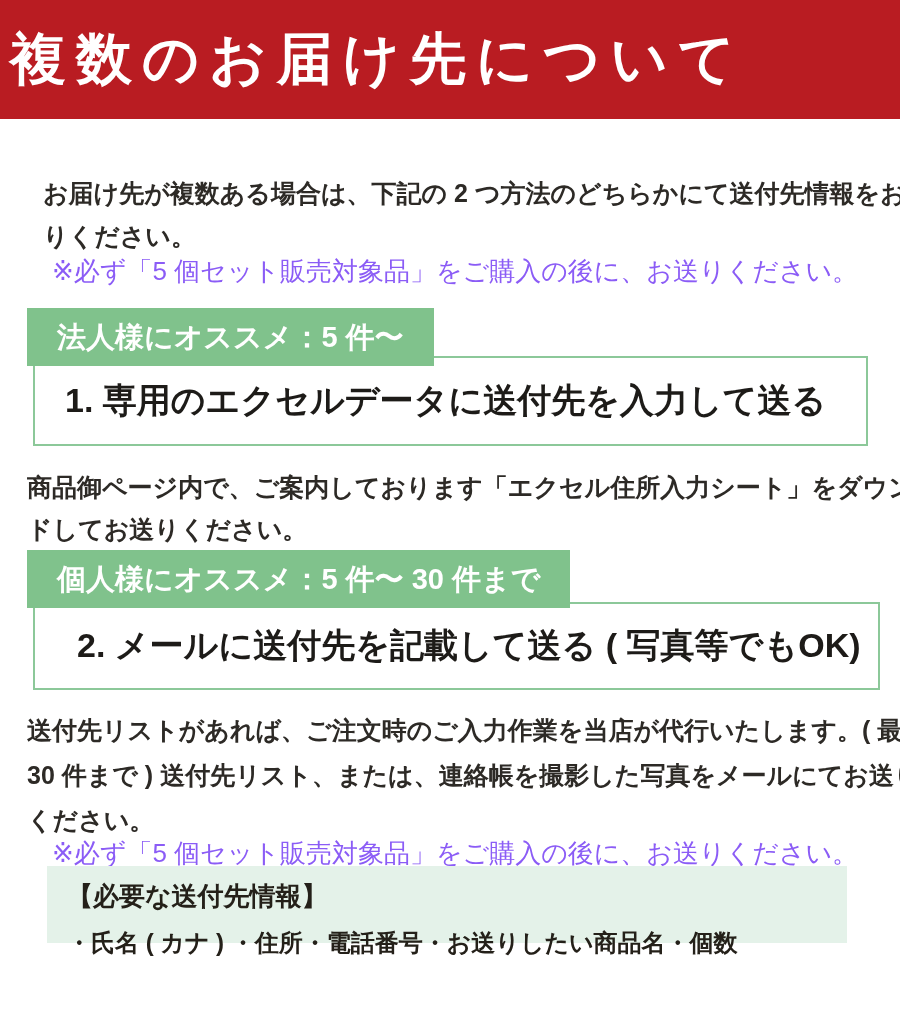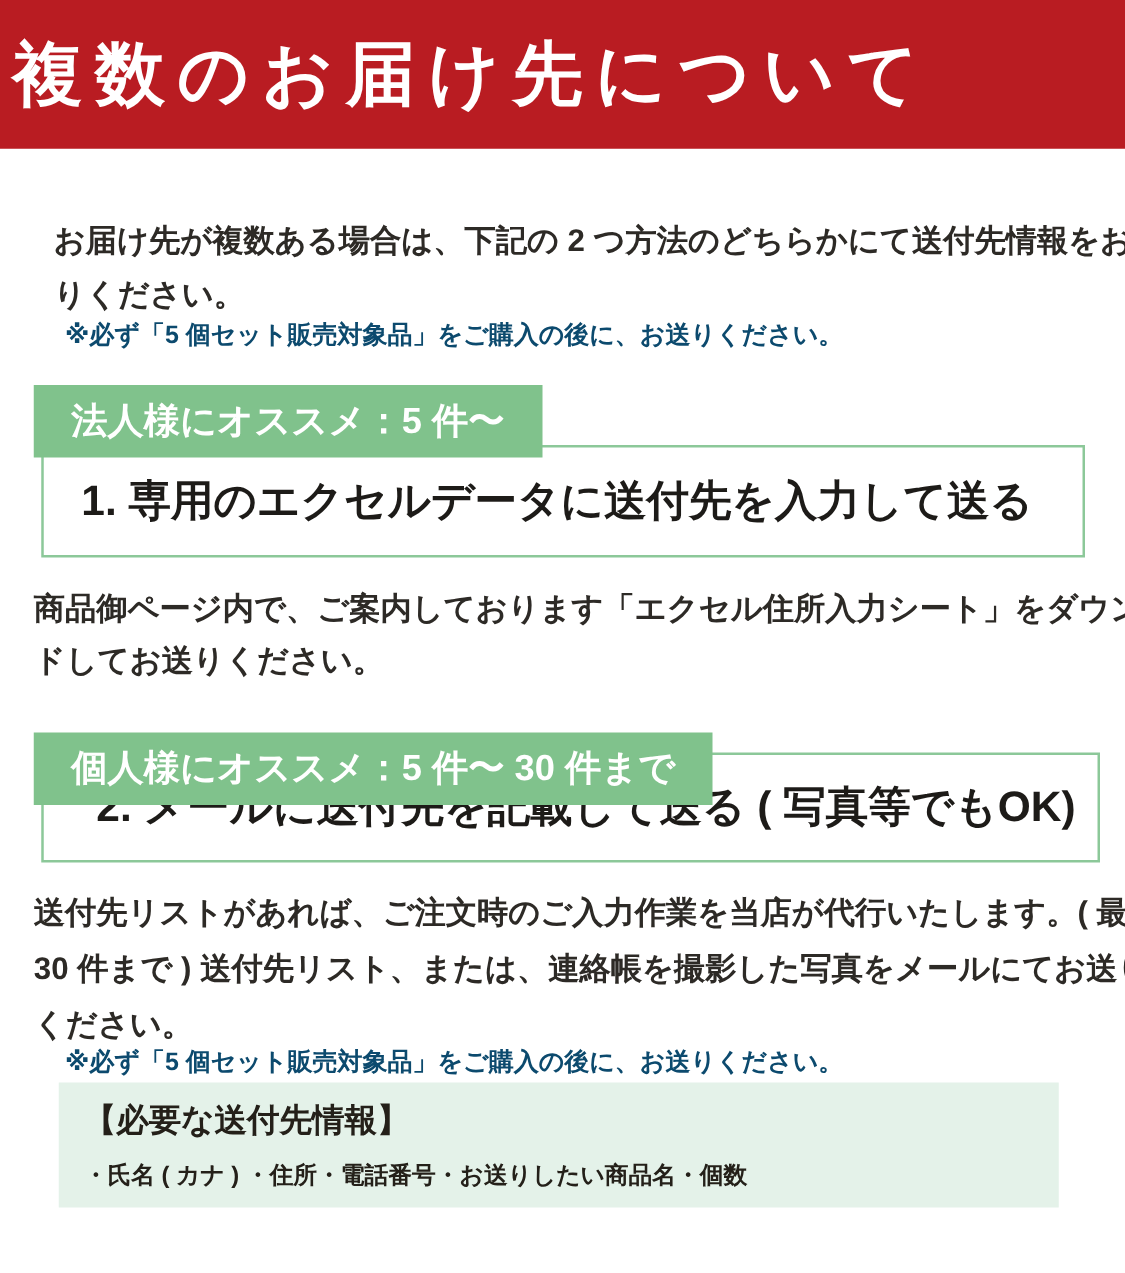--- a/index.html
+++ b/index.html
@@ -33,43 +33,43 @@
 
   
   .para { position: absolute; font-size: 25px; font-weight: 600; color: #2d2a26; }
   .para .line { white-space: nowrap; }
   .para-intro { left: 43px; top: 172px; line-height: 43px; }
   .para-excel { left: 27px; top: 466px; line-height: 42px; }
   .para-mail  { left: 27px; top: 708px; line-height: 45px; }
 
   .note {
     position: absolute;
-    font-size: 20px;
-    font-weight: 700;
-    color: #0c4a6e;
+    font-size: 26px;
+    font-weight: 400;
+    color: #8b5cf6;
     white-space: nowrap;
   }
   .note-1 { left: 52px; top: 254px; }
   .note-2 { left: 52px; top: 836px; }
 
   
   .tag {
     position: absolute;
     background: #80c28c;
     color: #ffffff;
     font-size: 29px;
     font-weight: 700;
     height: 58px;
     line-height: 58px;
     padding: 0 30px;
     white-space: nowrap;
     z-index: 2;
   }
   .tag-1 { left: 27px; top: 308px; }
-  .tag-2 { left: 27px; top: 550px; margin-top: 36px; }
+  .tag-2 { left: 27px; top: 550px; }
 
   
   .method-box {
     position: absolute;
     left: 33px;
     width: 831px;
     background: #ffffff;
     border: 2px solid #8cc899;
     z-index: 1;
     display: flex;
@@ -82,34 +82,34 @@
     font-weight: 700;
     color: #1d1b18;
     padding-left: 30px;
     white-space: nowrap;
   }
 
   
   .info-box {
     position: absolute;
     left: 47px; top: 866px;
-    width: 800px; height: 100px;
+    width: 800px; height: 77px;
     background: #e4f2e9;
     box-sizing: border-box;
     padding: 13px 0 0 20px;
   }
   .info-title {
     font-size: 26px;
     font-weight: 700;
     color: #242019;
     white-space: nowrap;
   }
   .info-items {
     margin-top: 13px;
-    font-size: 19px;
+    font-size: 24px;
     font-weight: 700;
     color: #242019;
     white-space: nowrap;
   }
 </style>
 </head>
 <body>
 
 <div class="page">
 

